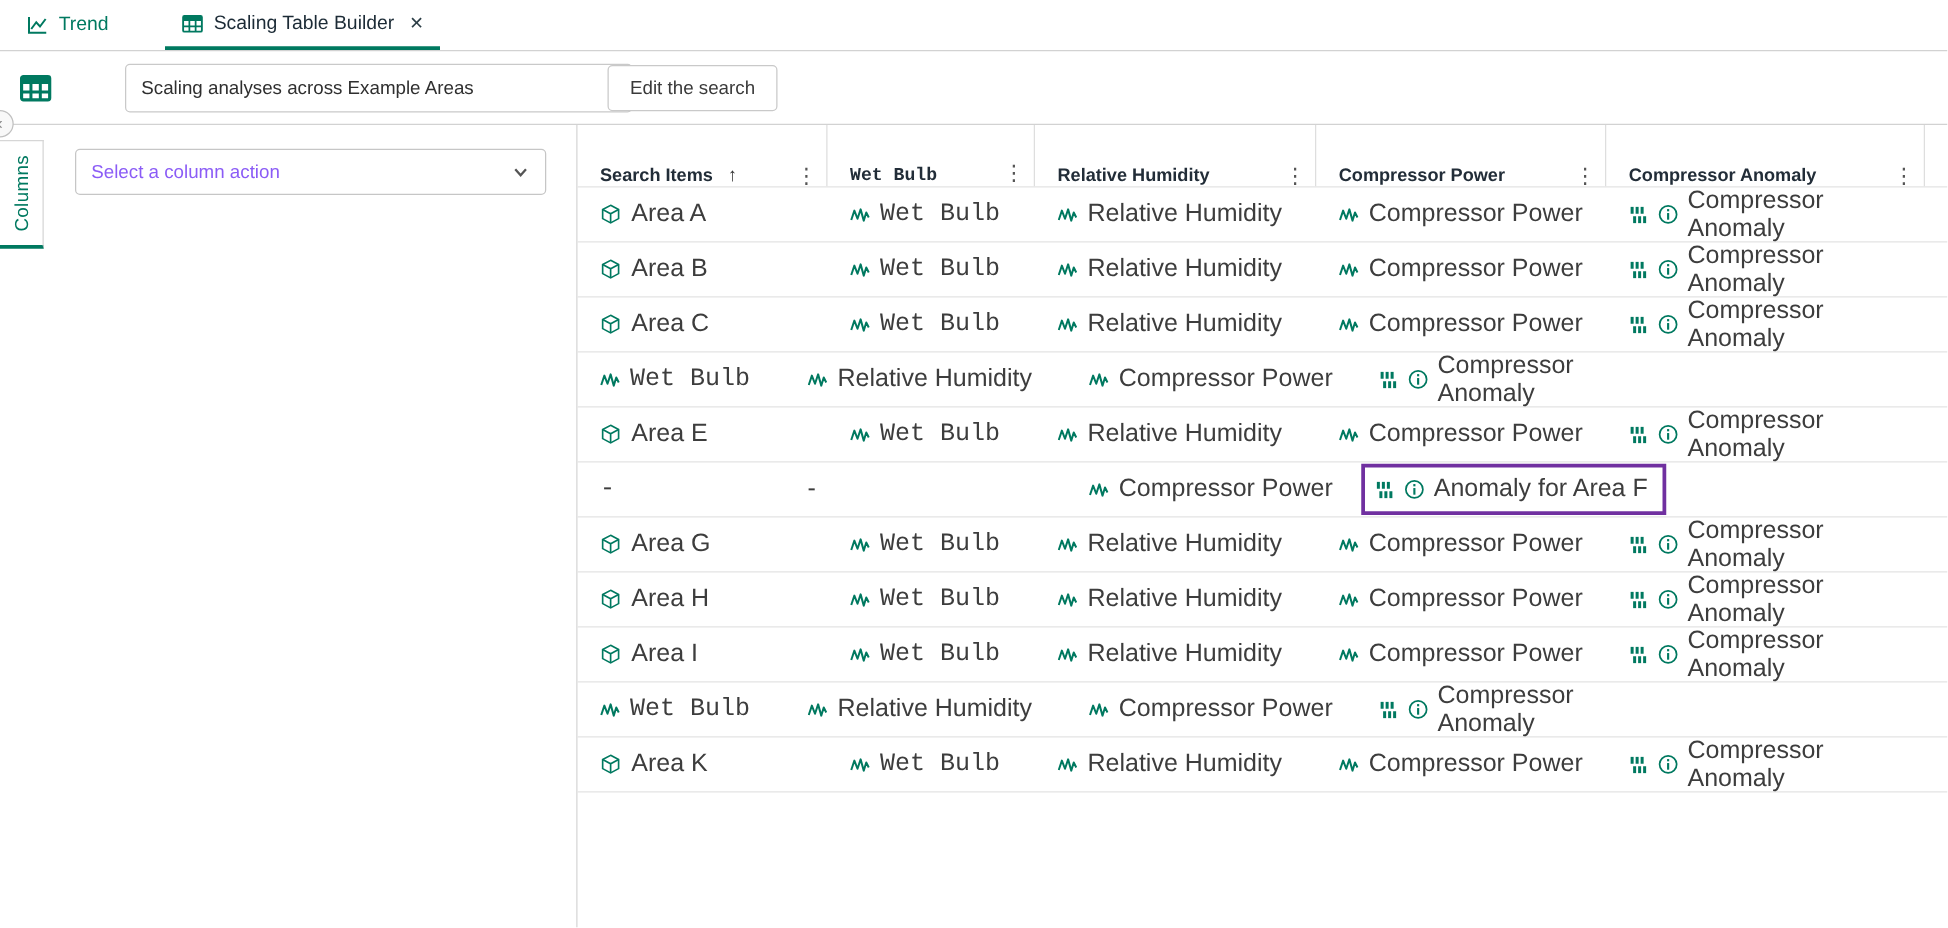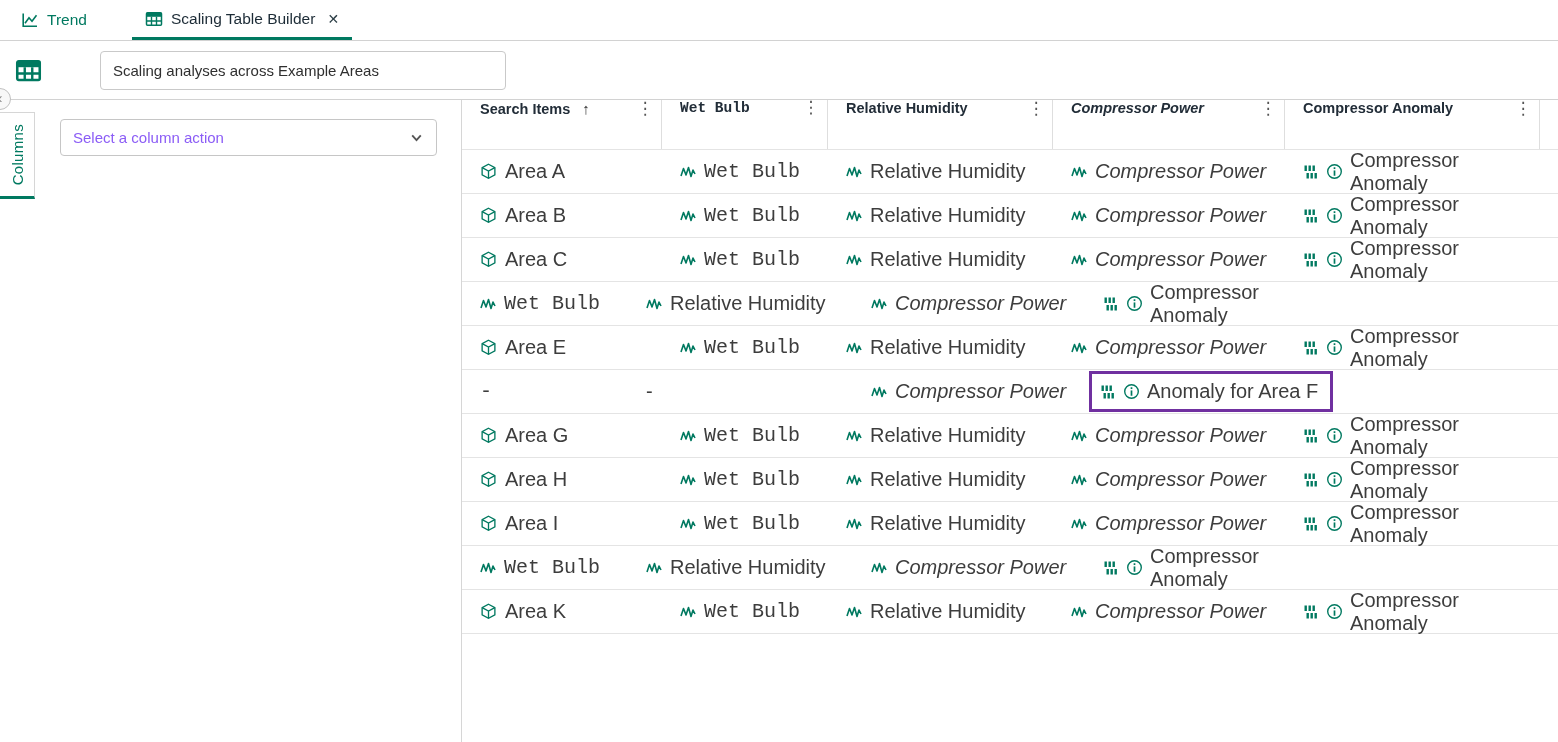--- a/index.html
+++ b/index.html
@@ -62,32 +62,32 @@
     border:1px solid #c6c6c6;border-radius:4px;background:#fff;
     display:flex;align-items:center;justify-content:space-between;
     padding:0 12px;cursor:pointer;
   }
   .action-select .ph{color:#8b5cf6;font-size:15px;}
 
   
   .table-region{position:absolute;left:461px;top:0;right:0;bottom:0;border-left:1px solid var(--border);background:#fff;}
   .thead{display:flex;height:50px;align-items:stretch;border-bottom:1px solid var(--row-border);}
   .th{
-    display:flex;align-items:flex-start;justify-content:space-between;
+    display:flex;align-items:flex-end;justify-content:space-between;
     padding:0 6px 0 18px;border-right:1px solid #dedede;
   }
   .th .label-group{display:flex;align-items:center;gap:12px;font-weight:700;font-size:14.5px;color:var(--header-text);}
   .sort-icon{font-weight:700;font-size:15px;color:#333;cursor:pointer;}
   .kebab{color:#555;font-size:17px;width:20px;text-align:center;cursor:pointer;line-height:1;}
   .th-spacer{flex:1;}
 
   .c1{width:200px;flex:none;}
   .c2{width:166px;flex:none;font-family:Liberation Mono, monospace;}
   .c3{width:225px;flex:none;}
-  .c4{width:232px;flex:none;font-style:italic;}
+  .c4{width:232px;flex:none;}
   .c5{width:255px;flex:none;}
 
   .trow{display:flex;height:44px;align-items:stretch;border-bottom:1px solid var(--row-border);}
   .cell{display:flex;align-items:center;gap:8px;padding-left:18px;font-size:20px;color:var(--text);}
   .cell .icon{flex:none;display:inline-flex;}
   .anom-wrap{display:inline-flex;align-items:center;gap:7px;}
   .cell.highlighted{padding-left:4px;}
   .highlight-box{border:3px solid var(--highlight);padding:6px 12px 6px 8px;}
 </style>
 </head>
@@ -119,20 +119,21 @@
 
 <div class="toolbar">
   <span class="builder-icon">
     <svg width="27" height="27" viewBox="0 0 18 18">
       <rect x="1.5" y="2.8" width="15" height="12.5" rx="1" fill="none" stroke="#007960" stroke-width="1.7"></rect>
       <rect x="1.5" y="2.8" width="15" height="4" fill="#007960"></rect>
       <path d="M1.5 11 H16.5 M6.5 6.8 V15.3 M11.5 6.8 V15.3" stroke="#007960" stroke-width="1.6"></path>
     </svg>
   </span>
   <input class="search-input" type="text" value="Scaling analyses across Example Areas" style="">
+  <button class="edit-btn">Edit the search</button>
 </div>
 
 <div class="content">
 
   <div class="collapse-btn">
     <span>‹</span>
   </div>
 
   <div class="columns-tab">
     <span>Columns</span>

